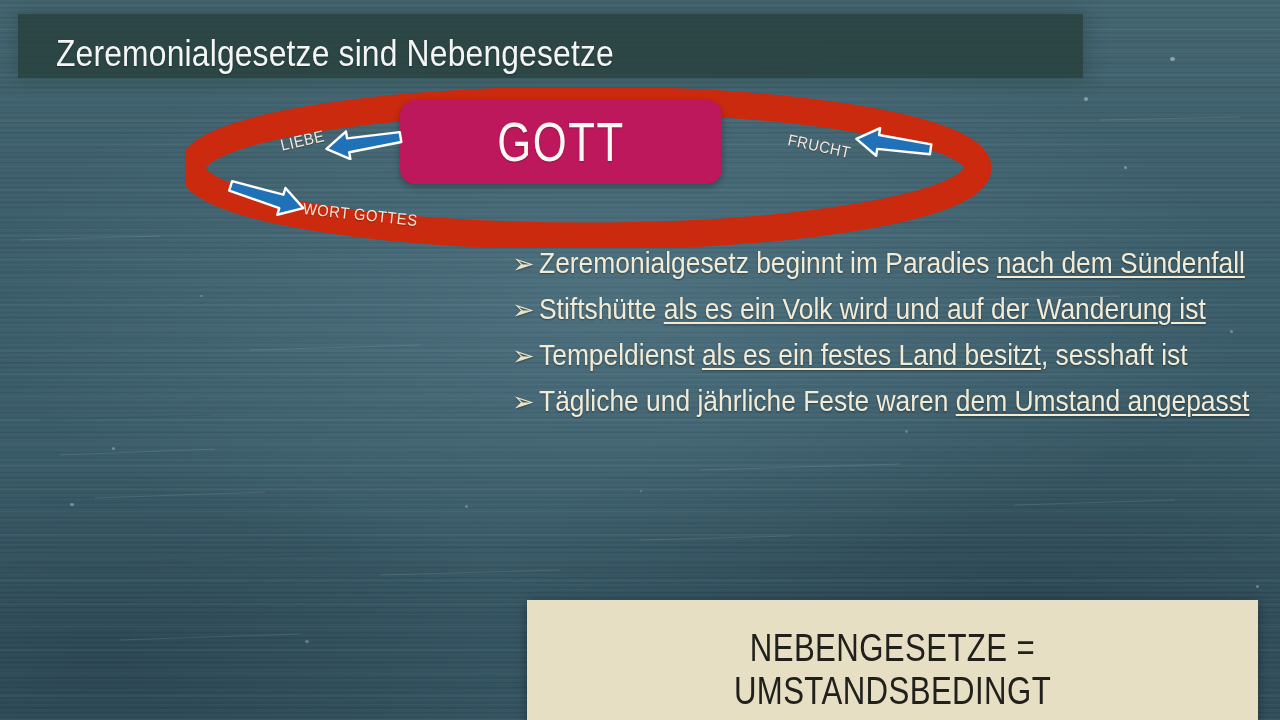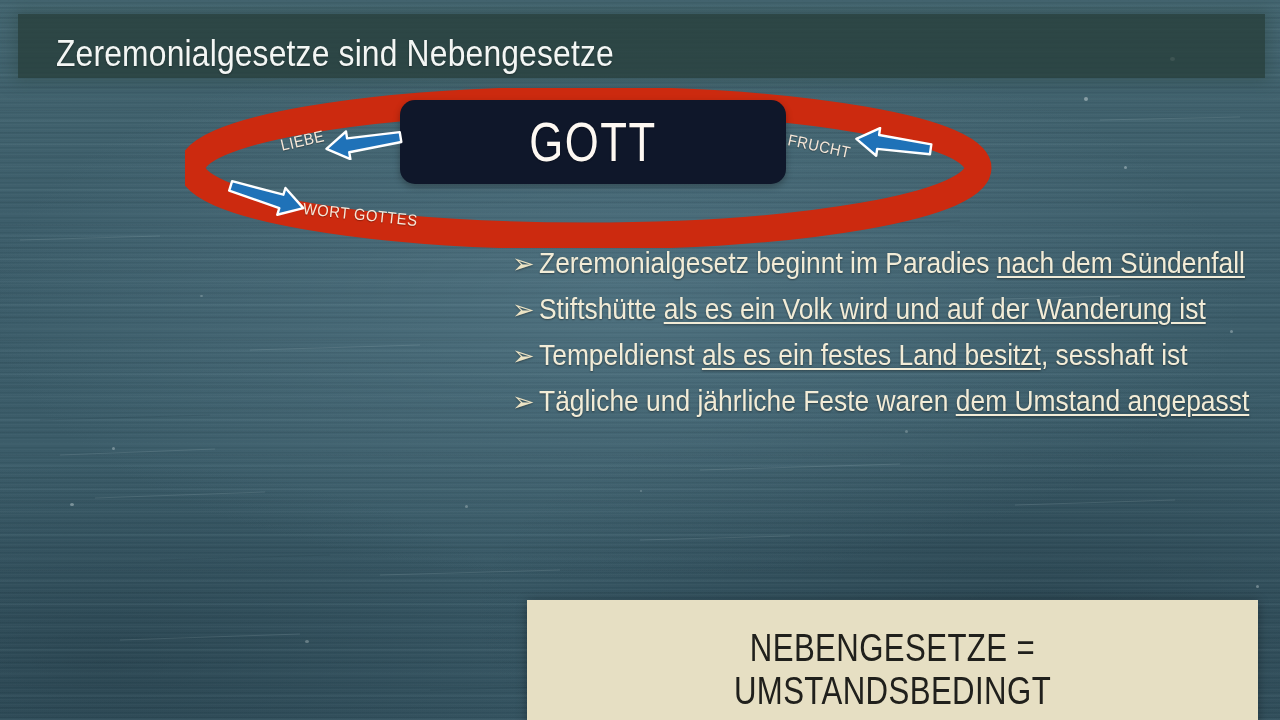--- a/index.html
+++ b/index.html
@@ -58,21 +58,21 @@
   #bg-scratch {
     position:absolute; inset:0; opacity:.5;
   }
   
   #bg-speck { position:absolute; inset:0; }
   .sp { position:absolute; border-radius:50%; background:#cdd9db; }
 
   
   #title-band {
     position:absolute;
-    left:18px; top:14px; width:1247px; height:64px;
+    left:18px; top:14px; width:1065px; height:64px;
     background:rgba(38,62,58,0.78);
     box-shadow:0 0 16px 4px rgba(38,62,58,0.35);
   }
   #title-text {
     position:absolute; left:38px; top:19px;
     font-size:37px; letter-spacing:.2px;
     color:#f3f6f4;
     font-family:"Liberation Sans", sans-serif;
     font-weight:400;
     transform:scaleX(0.86);
@@ -80,22 +80,22 @@
     white-space:nowrap;
     text-shadow:0 1px 2px rgba(0,0,0,.35);
   }
 
   
   #diagram { position:absolute; left:0; top:0; width:1280px; height:250px; }
   #ring-svg { position:absolute; left:185px; top:88px; }
 
   #gott-box {
     position:absolute;
-    left:400px; top:100px; width:386px; height:84px;
-    background:#0f172a;
+    left:400px; top:100px; width:322px; height:84px;
+    background:#be185d;
     border-radius:15px;
     box-shadow:0 3px 7px rgba(0,0,0,.30);
   }
   #gott-label {
     position:absolute; left:0; right:0; top:9px;
     text-align:center;
     font-size:56px; color:#fdf8f2;
     font-family:"Liberation Sans", sans-serif;
     font-weight:400;
     transform:scaleX(0.78);

